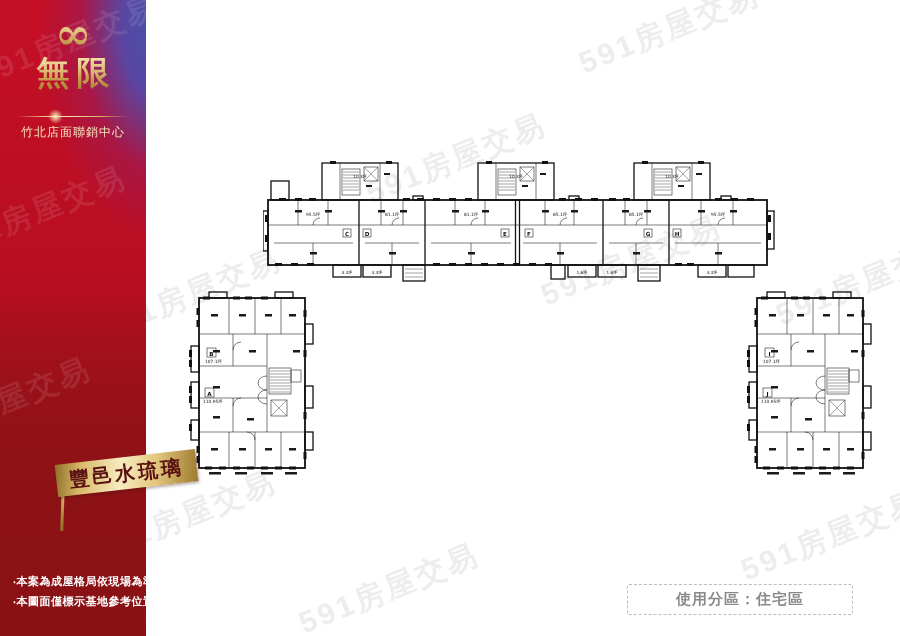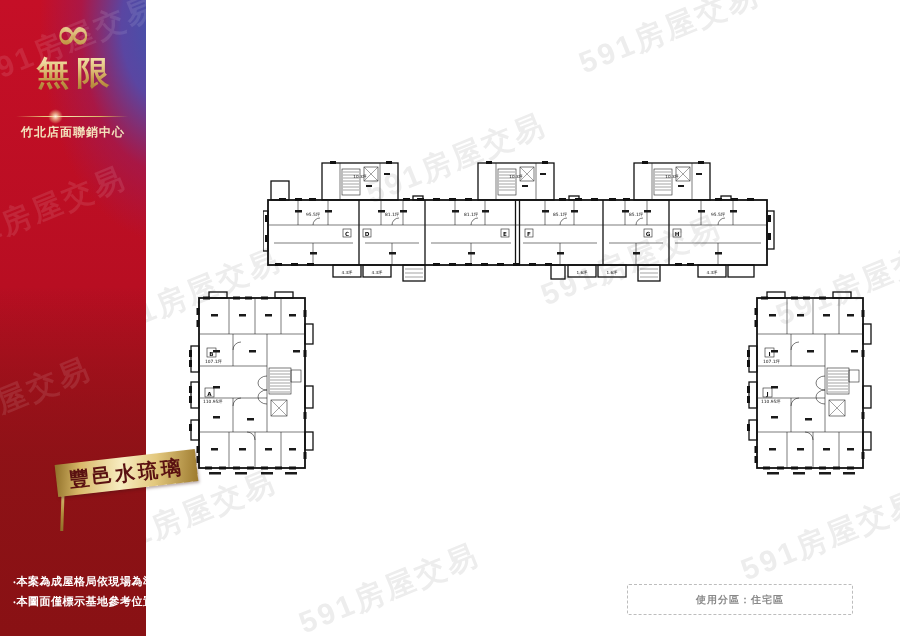--- a/index.html
+++ b/index.html
@@ -29,42 +29,42 @@
               font-family:"DejaVu Serif", serif; }
   .title-line { display:block; font-size:33px; line-height:37px; font-weight:bold;
                 letter-spacing:7px; text-indent:7px; font-family:"DejaVu Serif", serif; }
 
   .divider { position:absolute; left:16px; top:116px; width:112px; height:1px;
              background:linear-gradient(90deg, rgba(230,190,110,0) 0%, #e8c87c 25%, #f4e3ae 45%, #d9b465 75%, rgba(230,190,110,0) 100%); }
   .sparkle { position:absolute; left:32px; top:-7px; width:15px; height:15px;
              background:radial-gradient(circle, rgba(255,250,225,0.95) 0%, rgba(250,225,160,0.55) 35%, rgba(250,225,160,0) 70%); }
 
   .subtitle { position:absolute; left:0; top:124px; width:146px; text-align:center;
-              font-size:12px; letter-spacing:1px; color:#f3e3bc; font-weight:bold; }
+              font-size:12px; letter-spacing:1px; color:#f3e3bc; font-weight:normal; }
 
   .disclaimer { position:absolute; left:13px; color:#ffffff; font-size:11px;
                 letter-spacing:0.5px; font-weight:bold; white-space:nowrap; }
   .disc1 { top:573px; } .disc2 { top:593px; }
 
   
   .banner { position:absolute; left:56px; top:457px; width:141px; height:32px; z-index:5;
             transform:rotate(-6.5deg); display:flex; align-items:center; justify-content:center;
             background:linear-gradient(100deg,#8f6f28 0%, #d9b96a 18%, #f7ecc0 46%, #e3c87e 70%, #9d7a2e 100%);
             box-shadow:1px 2px 3px rgba(60,20,20,0.35); }
   .banner-text { font-size:20px; font-weight:bold; letter-spacing:3px; color:#5a1111;
                  font-family:"DejaVu Serif", serif; white-space:nowrap; }
   .banner-ribbon { position:absolute; left:61px; top:487px; width:2.5px; height:44px; z-index:4;
                    background:linear-gradient(180deg,#e8cd8a 0%, #b08c3c 60%, #8f6f28 100%);
                    transform:rotate(2deg); }
 
   
   .zoning-box { position:absolute; left:627px; top:584px; width:226px; height:31px; z-index:2;
                 border:1px dashed #bdbdbd; border-radius:2px; background:#ffffff;
                 display:flex; align-items:center; justify-content:center; }
-  .zoning-label { font-size:10px; letter-spacing:1px; color:#8a8a8a; font-weight:bold; }
+  .zoning-label { font-size:15px; letter-spacing:1px; color:#8a8a8a; font-weight:bold; }
 
   
   .plan { position:absolute; z-index:2; }
   .plan-top   { left:263px; top:153px; }
   .plan-left  { left:187px; top:290px; }
   .plan-right { left:745px; top:290px; }
 
   svg .wall   { fill:none; stroke:#111; stroke-width:1.8; }
   svg .wall2  { fill:none; stroke:#111; stroke-width:1.3; }
   svg .thin   { fill:none; stroke:#222; stroke-width:0.6; }

